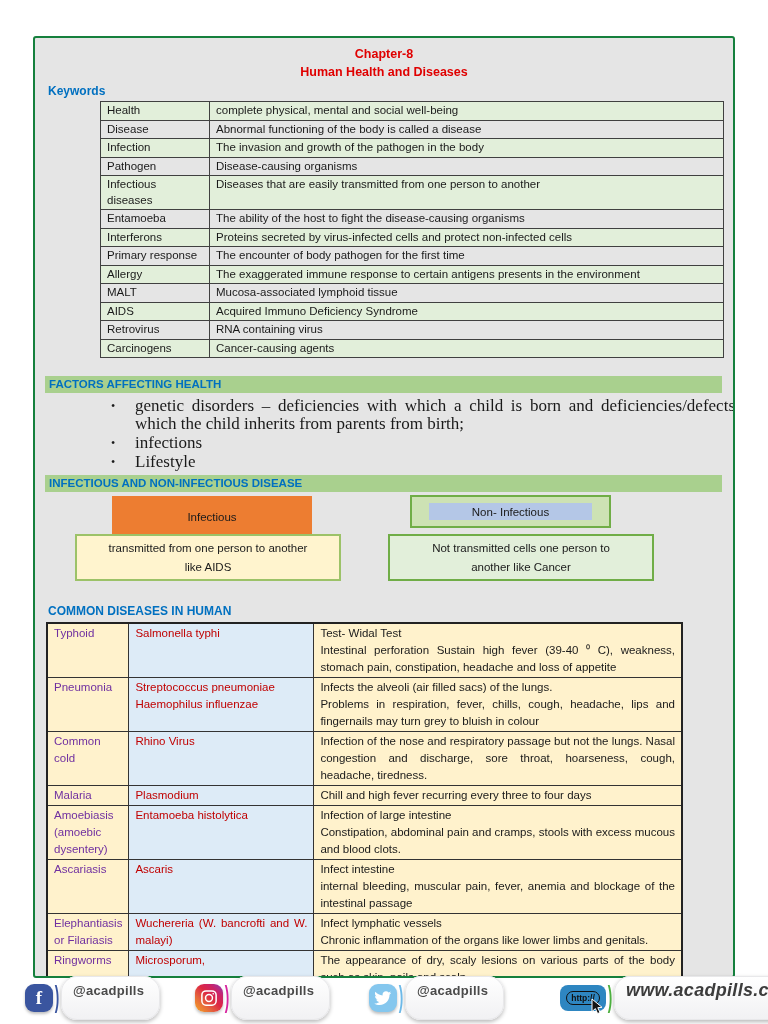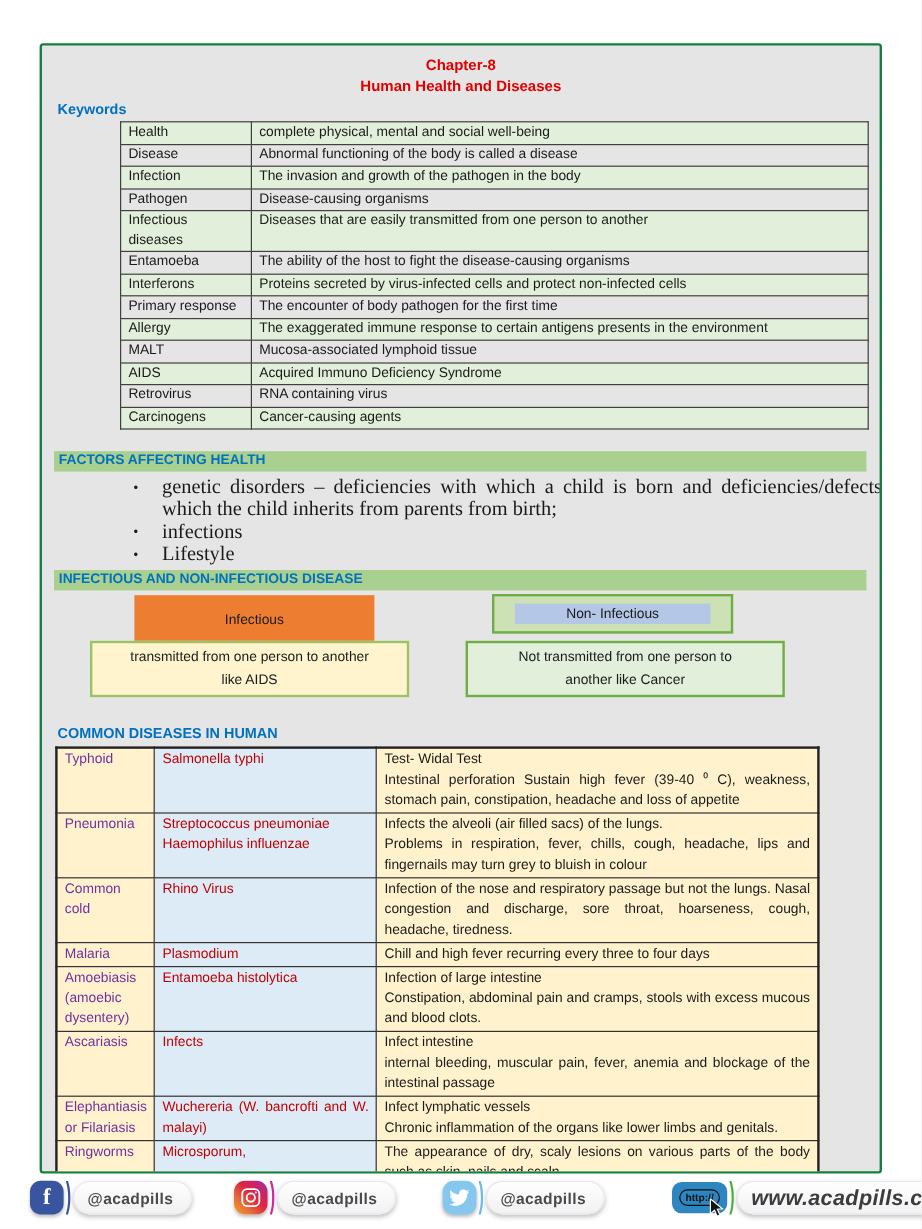--- a/index.html
+++ b/index.html
@@ -65,21 +65,21 @@
   .dz-table{margin-left:11px;width:637px;font-size:11.5px;border:2px solid #222;}
   .dz-table td{border:1px solid #333;padding:1px 6px;line-height:17px;vertical-align:top;}
   .dz-table td.dname{width:68px;background:#fff2cc;color:#7030a0;}
   .dz-table td.dpath{width:172px;background:#ddebf7;color:#c00000;white-space:pre-line;text-align:justify;}
   .dz-table td.ddesc{background:#fff2cc;color:#1a1a1a;white-space:pre-line;text-align:justify;}
   
   .footer{position:absolute;left:0;top:982px;width:768px;height:36px;}
   .badge{position:absolute;display:flex;align-items:center;height:32px;}
   .pill{
     background:linear-gradient(#ffffff,#f1f1f3);border-radius:16px;height:28px;
-    display:flex;align-items:center;padding:0 16px 0 12px;
+    display:flex;align-items:center;padding:0 16px 16px 12px;
     box-shadow:0 2px 4px rgba(0,0,0,.28), inset 0 0 0 1px #e8e8ea;
     font-weight:bold;color:#4a4a4a;font-size:13px;letter-spacing:.3px;
   }
   .arc{font-size:30px;font-weight:bold;transform:scaleX(.45);margin:0 -1px 2px -3px;}
   .icn{width:28px;height:28px;border-radius:9px;display:flex;align-items:center;
     justify-content:center;margin-right:2px;flex-shrink:0;box-shadow:0 2px 3px rgba(0,0,0,.25);}
   .icn-fb{background:#3a559f;color:#fff;font-weight:bold;font-size:19px;font-family:"Liberation Serif",serif;}
   .icn-ig{background:linear-gradient(45deg,#f5a623 0%,#e6683c 30%,#dc2743 55%,#cc2366 75%,#8a3ab9 100%);}
   .icn-tw{background:#85c7ee;}
   .icn-web{width:46px;height:26px;border-radius:8px;background:#2e86c1;position:relative;margin-right:2px;}
@@ -168,21 +168,21 @@
 
   <div class="banner">INFECTIOUS AND NON-INFECTIOUS DISEASE</div>
 
   <div class="diagram">
     <div class="box-orange">Infectious</div>
     <div class="box-noninf">
       <div class="noninf-inner">Non- Infectious</div>
     </div>
     <div class="box-cream">transmitted from one person to another
 like AIDS</div>
-    <div class="box-lgreen">Not transmitted from one person to
+    <div class="box-lgreen">Not transmitted cells one person to
 another like Cancer</div>
   </div>
 
   <div class="blue-head cd-head">COMMON DISEASES IN HUMAN</div>
 
   <table class="dz-table">
     <tbody>
       <tr>
           <td class="dname">Typhoid</td>
           <td class="dpath">Salmonella typhi</td>
@@ -207,21 +207,21 @@
           <td class="ddesc">Chill and high fever recurring every three to four days</td>
         </tr>
       <tr>
           <td class="dname">Amoebiasis (amoebic dysentery)</td>
           <td class="dpath">Entamoeba histolytica</td>
           <td class="ddesc">Infection of large intestine
 Constipation, abdominal pain and cramps, stools with excess mucous and blood clots.</td>
         </tr>
       <tr>
           <td class="dname">Ascariasis</td>
-          <td class="dpath">Infects</td>
+          <td class="dpath">Ascaris</td>
           <td class="ddesc">Infect intestine
 internal bleeding, muscular pain, fever, anemia and blockage of the intestinal passage</td>
         </tr>
       <tr>
           <td class="dname">Elephantiasis or Filariasis</td>
           <td class="dpath">Wuchereria (W. bancrofti and W. malayi)</td>
           <td class="ddesc">Infect lymphatic vessels
 Chronic inflammation of the organs like lower limbs and genitals.</td>
         </tr>
       <tr>

